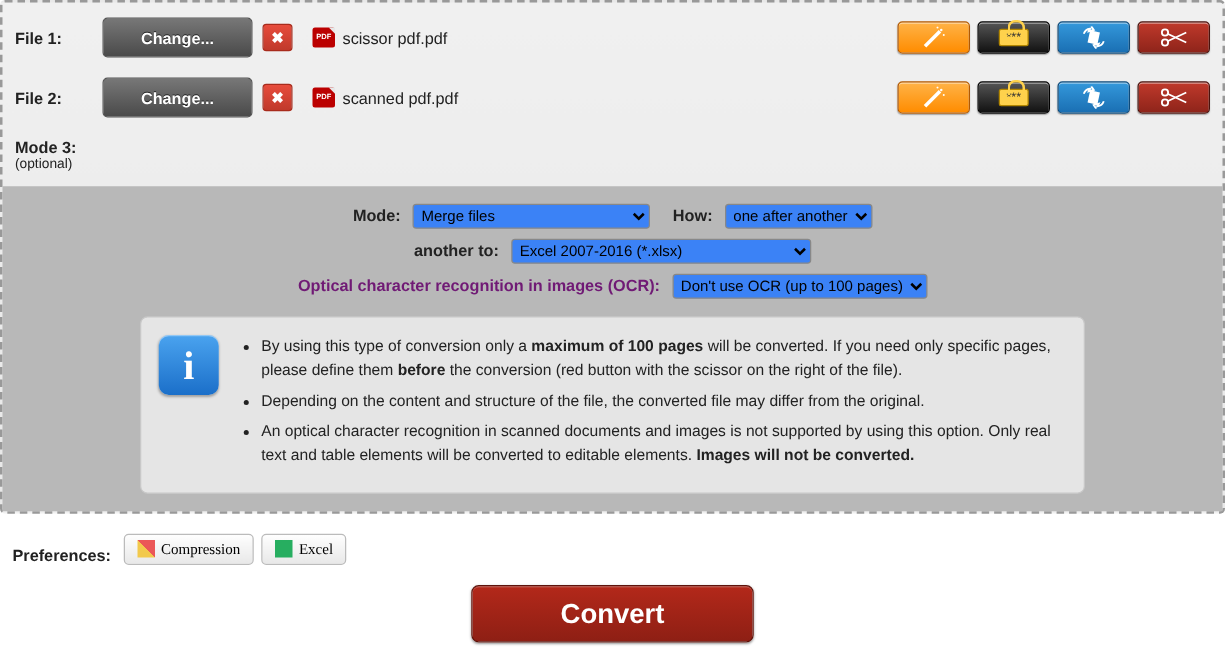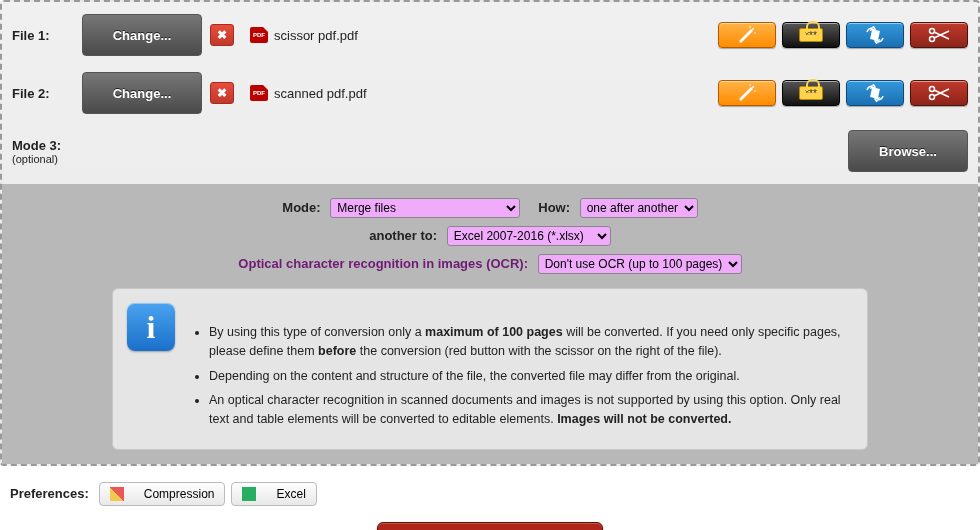--- a/index.html
+++ b/index.html
@@ -1,48 +1,48 @@
 <!DOCTYPE html>
 <html><head>
 <meta charset="utf-8">
 <style>
 * { box-sizing: border-box; margin: 0; padding: 0; }
 body { font-family: Arial, Helvetica, sans-serif; font-size: 13px; color: #222; background: #fff; width: 980px; }
 .panel { border: 2px dashed #999; background: linear-gradient(#f0f0f0, #e8e8e8); padding: 8px 10px 0 10px; border-radius: 4px; }
 .file-row { display: flex; align-items: center; padding: 4px 0 12px 0; justify-content: space-between; }
 .file-label { width: 70px; font-weight: bold; font-size: 13px; }
 .file-label .optional { display:block; font-weight: normal; font-size: 11px; }
-.btn-change { width: 120px; height: 42px; border: 1px solid #555; border-radius: 4px; background: linear-gradient(#777,#4a4a4a); color: #fff; font-size: 13px; font-weight: bold; cursor: pointer; text-shadow: 0 -1px 0 #222; }
+.btn-change { width: 120px; height: 32px; border: 1px solid #555; border-radius: 4px; background: linear-gradient(#777,#4a4a4a); color: #fff; font-size: 13px; font-weight: bold; cursor: pointer; text-shadow: 0 -1px 0 #222; }
 .btn-remove { width: 24px; height: 22px; margin-left: 8px; background: linear-gradient(#e74c3c,#c0392b); border: 1px solid #a82b1c; border-radius: 3px; color: #fff; font-weight: bold; font-size: 12px; cursor: pointer; display: inline-flex; align-items: center; justify-content: center; }
 .file-icon { width: 18px; height: 16px; margin: 0 6px 0 16px; display: inline-flex; align-items: center; justify-content: center; background: #b00; border-radius: 2px; color: #fff; font-size: 6px; font-weight: bold; position: relative; }
 .file-icon::after { content: ""; position: absolute; top: 0; right: 0; border-style: solid; border-width: 0 5px 5px 0; border-color: transparent #e8e8e8 transparent transparent; }
 .filename { font-size: 13px; }
 .spacer { flex: 1; }
 .actions { display: flex; gap: 6px; }
 .act-btn { width: 58px; height: 26px; border-radius: 4px; border: 1px solid rgba(0,0,0,0.6); display: inline-flex; align-items: center; justify-content: center; cursor: pointer; box-shadow: inset 0 1px 0 rgba(255,255,255,0.5), 0 1px 1px rgba(0,0,0,0.3); }
 .act-orange { background: linear-gradient(#ffb347,#ff8c00); border-color: #b35900; }
 .act-black { background: linear-gradient(#555,#111); border-color: #000; }
 .act-blue { background: linear-gradient(#3498db,#1a6fb3); border-color: #0d4a7a; }
 .act-red { background: linear-gradient(#c0392b,#8e241a); border-color: #4a120c; }
 .lock-body { width: 24px; height: 14px; background: #ffd24c; border: 1px solid #b28600; border-radius: 2px; position: relative; display: flex; align-items: center; justify-content: center; font-size: 10px; color: #333; }
 .lock-body::before { content:""; position:absolute; top:-8px; left:6px; width:10px; height:10px; border:2px solid #ffd24c; border-bottom:none; border-radius: 6px 6px 0 0; }
 .opts { background: #b8b8b8; padding: 10px 0 14px 0; margin: 0 -10px; }
 .opt-row { text-align: center; padding: 4px 0; font-size: 13px; }
 .opt-row label { font-weight: bold; margin-right: 6px; }
-.opt-row select { font-size: 12px; padding: 1px 2px; background: #f0abfc; border: 1px solid #888; border-radius: 3px; }
+.opt-row select { font-size: 12px; padding: 1px 2px; background: #3b82f6; border: 1px solid #888; border-radius: 3px; }
 .ocr-label { color: #701a75; font-weight: bold; }
 .note-box { background: #e5e5e5; border: 1px solid #c8c8c8; border-radius: 6px; margin: 10px 110px 0 110px; padding: 14px 18px 14px 14px; display: flex; }
 .info-icon { width: 48px; height: 48px; background: linear-gradient(#4aa3ef,#1b6fc9); border-radius: 8px; display: flex; align-items: center; justify-content: center; font-family: Georgia, serif; color: #fff; font-weight: bold; font-size: 32px; margin-right: 14px; box-shadow: inset 0 1px 0 rgba(255,255,255,0.4), 0 1px 2px rgba(0,0,0,0.3); }
 .note-content { flex: 1; font-size: 12.5px; line-height: 1.5; }
 .note-content h4 { font-size: 13px; margin-bottom: 4px; }
-.note-content ul { padding-left: 20px; margin-top: 20px; }
+.note-content ul { padding-left: 20px; }
 .note-content li { margin-bottom: 6px; }
-.below { padding: 16px 10px 6px 10px; display: flex; align-items: center; }
+.below { padding: 16px 10px 6px 10px; display: flex; align-items: flex-end; }
 .below .plabel { font-weight: bold; margin-right: 10px; }
-.pref-btn { padding: 4px 10px; background: linear-gradient(#fefefe,#e8e8e8); border: 1px solid #bbb; border-radius: 4px; font-size: 12px; cursor: pointer; display: inline-flex; align-items: center; gap: 20px; margin-right: 6px; }
+.pref-btn { padding: 4px 10px; background: linear-gradient(#fefefe,#e8e8e8); border: 1px solid #bbb; border-radius: 4px; font-size: 12px; cursor: pointer; display: inline-flex; align-items: center; gap: 5px; margin-right: 6px; font-family: Liberation Serif, serif; }
 .ico16 { width: 14px; height: 14px; display:inline-block; }
 .ico-compress { background: linear-gradient(45deg,#f2c94c 50%,#eb5757 50%); }
 .ico-excel { background: #27ae60; }
 .convert-row { text-align: center; padding: 10px 0 8px 0; position: relative; }
 .convert-btn { display: inline-block; padding: 9px 70px; font-size: 22px; font-weight: bold; color: #fff; background: linear-gradient(#b3281a,#8e1f14); border: 1px solid #5e130b; border-radius: 6px; cursor: pointer; box-shadow: inset 0 1px 0 rgba(255,255,255,0.2), 0 1px 2px rgba(0,0,0,0.4); }
 svg { display:block; }
 </style>
 </head>
 <body>
 
@@ -126,38 +126,37 @@
           </svg>
       </button>
     </div>
   </div>
 
   <div class="file-row">
     <div class="file-label">
       <span>Mode 3:</span>
       <span class="optional">(optional)</span>
     </div>
-    <button class="btn-change">Browse...</button>
   </div>
 
   <div class="opts">
     <div class="opt-row">
       <label>Mode:</label>
       <select style="width:190px;">
         <option>Merge files</option>
       </select>
       &nbsp;&nbsp;&nbsp;
       <label>How:</label>
       <select>
         <option>one after another</option>
       </select>
     </div>
     <div class="opt-row">
       <label>another to:</label>
-      <select style="width:164px;">
+      <select style="width:240px;">
         <option>Excel 2007-2016 (*.xlsx)</option>
       </select>
     </div>
     <div class="opt-row">
       <label class="ocr-label">Optical character recognition in images (OCR):</label>
       <select>
         <option>Don't use OCR (up to 100 pages)</option>
       </select>
     </div>
 

